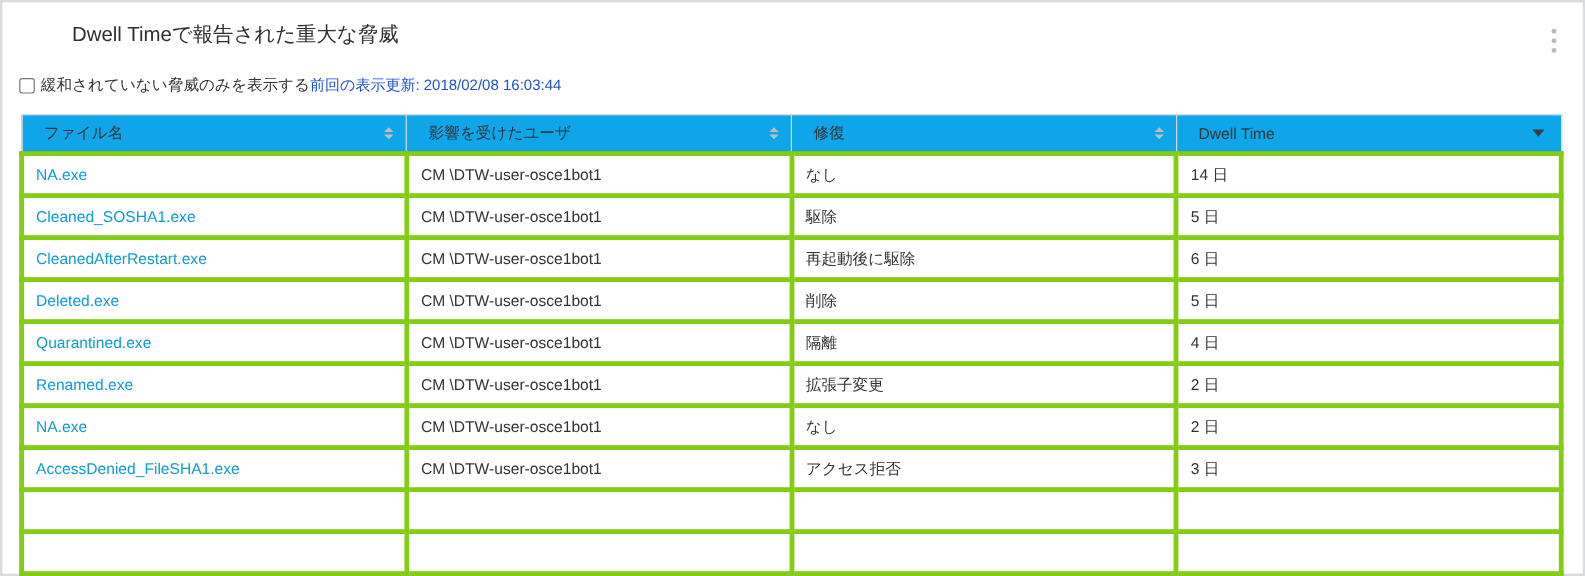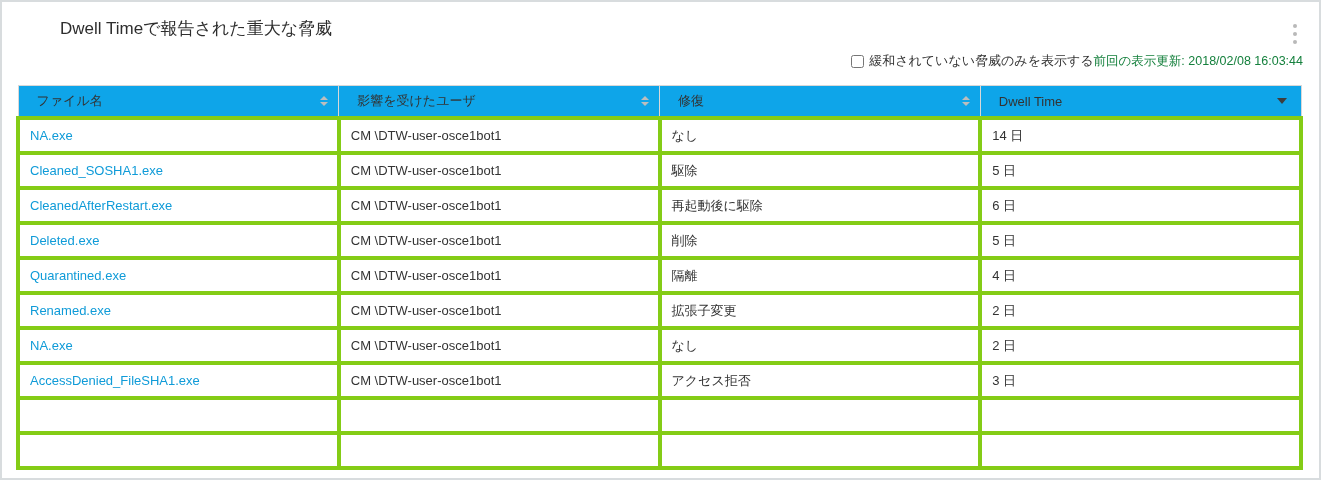--- a/index.html
+++ b/index.html
@@ -42,39 +42,39 @@
   }
   .kebab span {
     width: 4px;
     height: 4px;
     border-radius: 50%;
     background: #b9b9b9;
   }
   
   .controls-row {
     display: flex;
-    justify-content: flex-end;
+    justify-content: flex-start;
     align-items: center;
-    margin-top: 4px;
+    margin-top: 14px;
   }
   .checkbox-wrap {
     display: flex;
     align-items: center;
     gap: 5px;
     font-size: 13px;
     color: #333333;
   }
   .checkbox-wrap input {
     width: 13px;
     height: 13px;
     margin: 0;
   }
   .last-refresh {
     font-size: 12.5px;
-    color: #15803d;
+    color: #1d4ed8;
   }
   
   table.threat-table {
     margin-top: 15px;
     width: 100%;
     border-collapse: collapse;
     table-layout: fixed;
     font-size: 13px;
   }
   .threat-table th {

